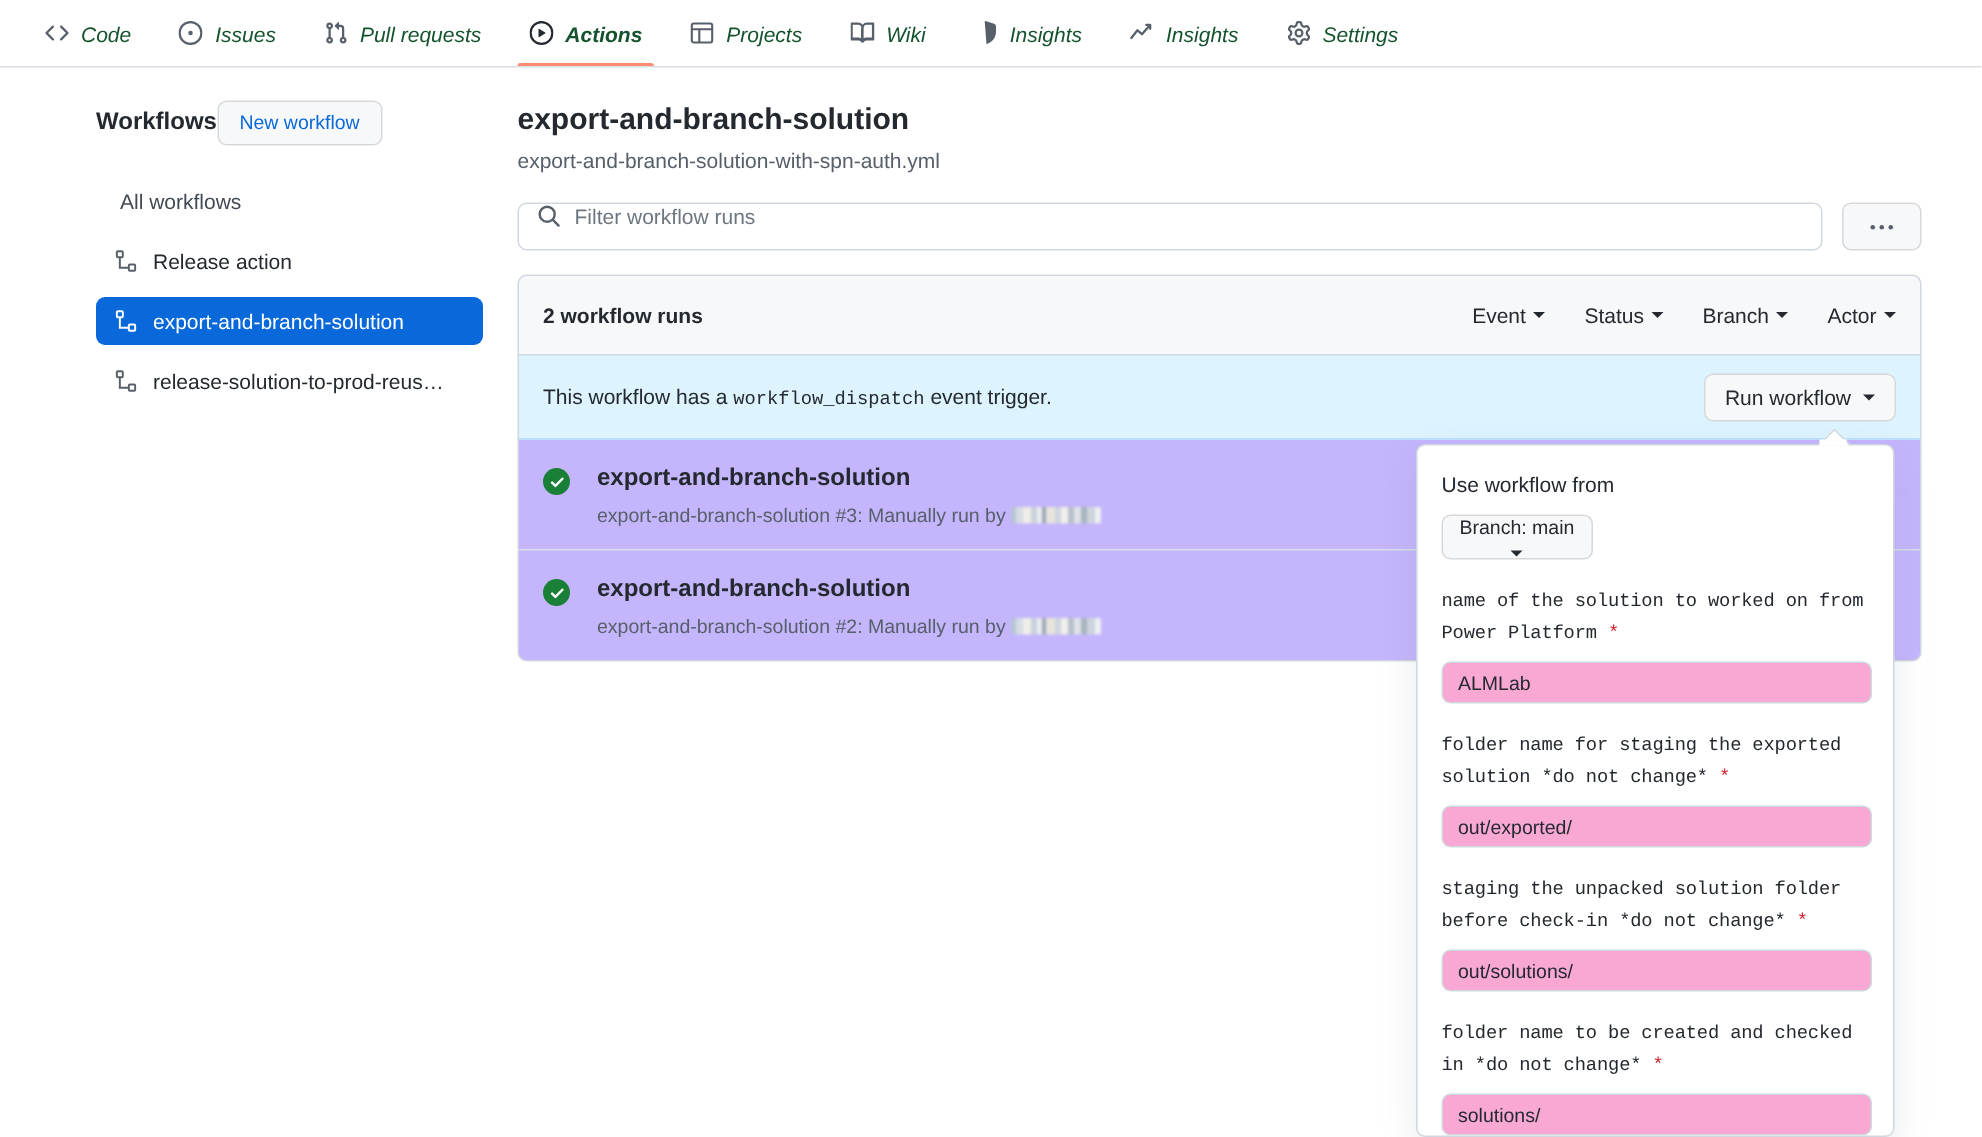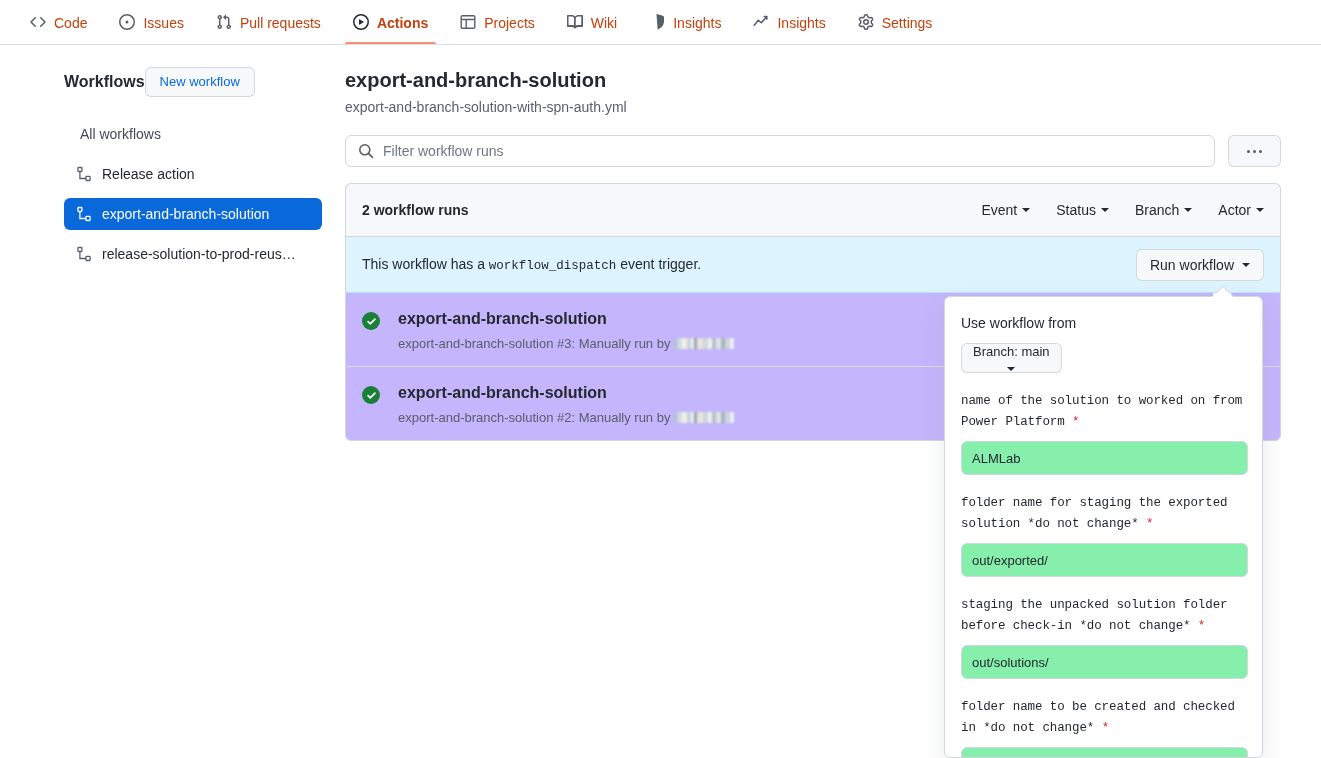--- a/index.html
+++ b/index.html
@@ -15,23 +15,24 @@
 
   
   .repo-nav {
     position: absolute; top: 0; left: 0; width: 1321px; height: 45px;
     border-bottom: 1px solid #d8dee4;
     display: flex; align-items: flex-start; padding-left: 14px; gap: 0;
   }
   .nav-item {
     display: flex; align-items: center; gap: 8px;
     height: 44px; padding: 0 16px;
-    color: #c2410c; font-size: 14px; line-height: 1;
+    color: #14532d; font-size: 14px; line-height: 1;
     cursor: pointer; position: relative; white-space: nowrap;
     text-decoration: none;
+    font-style: italic;
   }
   .nav-item .nav-label { padding-top: 1px; }
   .nav-item.selected { font-weight: 600; }
   .nav-item.selected::after {
     content: ""; position: absolute; left: 8px; right: 8px; bottom: 0;
     height: 2px; background: #fd8c73; border-radius: 6px 6px 0 0;
   }
   .nav-icon { display:inline-flex; align-items:center; justify-content:center; color:#57606a; width:16px;height:16px; flex:0 0 16px;}
   .nav-item.selected .nav-icon { color:#24292f; }
 
@@ -56,21 +57,21 @@
   .side-item.active .wf-icon { color:#ffffff; }
 
   
   .main { position: absolute; left: 345px; top: 66px; width: 936px; }
   .wf-title { font-size: 20px; font-weight: 600; color:#24292f; line-height: 28px; margin:0; }
   .wf-file  { font-size: 14px; color:#57606a; line-height: 21px; margin-top: 3px; }
 
   .filter-row { display:flex; align-items:center; gap: 13px; margin-top: 17px; }
   .search-box {
     flex: 1; height: 32px; border:1px solid #d0d7de; border-radius:6px;
-    background:#fff; display:flex; align-items:center; padding: 0 12px; gap: 9px;
+    background:#fff; display:flex; align-items:flex-start; padding: 0 12px; gap: 9px;
   }
   .search-box .mag { color:#57606a; display:inline-flex; flex:0 0 16px;}
   .search-box input {
     border:none; outline:none; background:transparent; flex:1;
     font-family: inherit; font-size: 14px; color:#24292f; padding:0;
   }
   .search-box input::placeholder { color:#6e7781; }
   .kebab-btn {
     width: 53px; height: 32px; border:1px solid rgba(31,35,40,0.15); border-radius:6px;
     background:#f6f8fa; display:flex; align-items:center; justify-content:center;
@@ -149,22 +150,22 @@
     border:1px solid rgba(31,35,40,0.15); background:#f6f8fa; border-radius:6px;
     height:30px; padding: 0 11px; font-size:13px; color:#24292f; cursor:pointer; font-family:inherit;flex-direction:column;
   }
   .field-label {
     margin-top: 18px; font-family:"Liberation Mono", monospace;
     font-size:12.5px; color:#24292f; line-height: 21px; letter-spacing: -0.1px;
   }
   .req { color:#cf222e; }
   .field-input {
     margin-top: 8px; width: 287px; height: 28px;
-    border:1px solid #d0d7de; border-radius:6px; background:#86efac;
-    font-family: inherit; font-size:13px; color:#24292f; padding: 16px 10px; outline:none;
+    border:1px solid #d0d7de; border-radius:6px; background:#f9a8d4;
+    font-family: inherit; font-size:13px; color:#24292f; padding: 4px 10px; outline:none;
   }
 </style>
 </head>
 <body>
 
 <div class="page">
 
   <nav class="repo-nav">
 
     <a class="nav-item">

